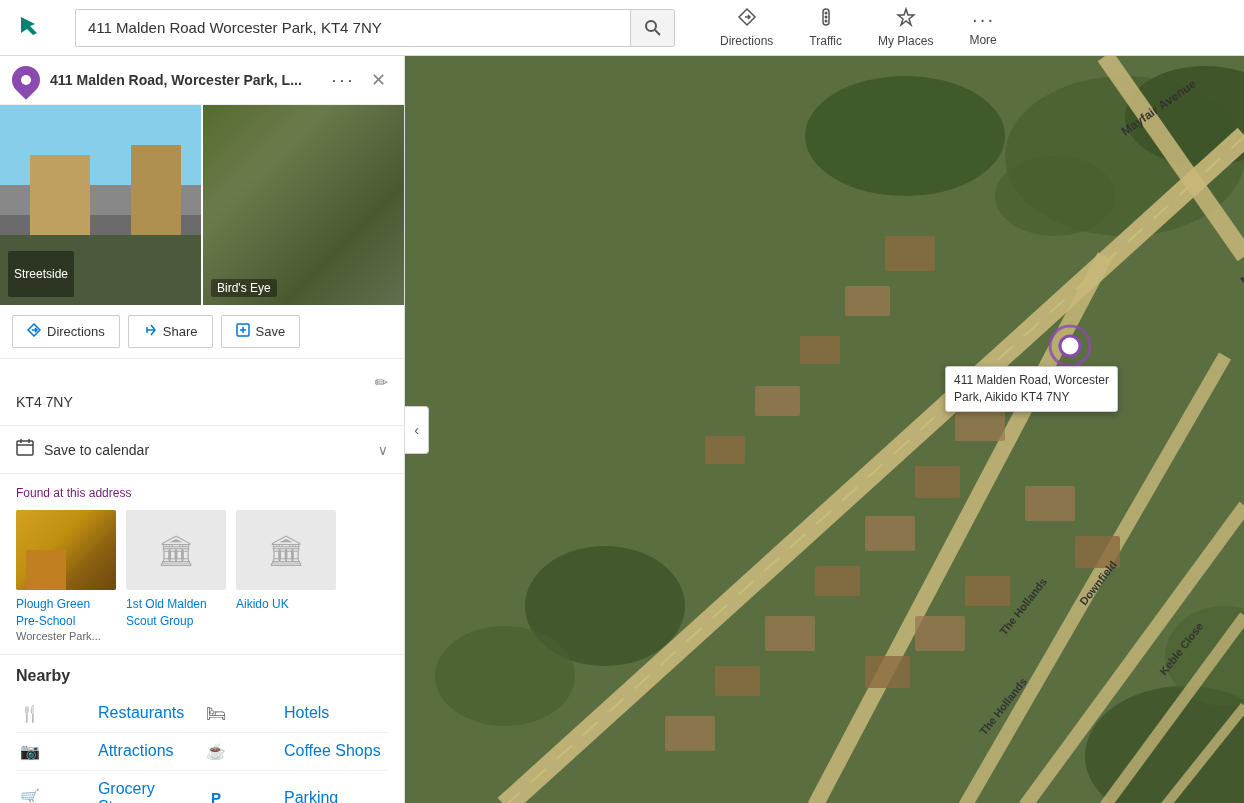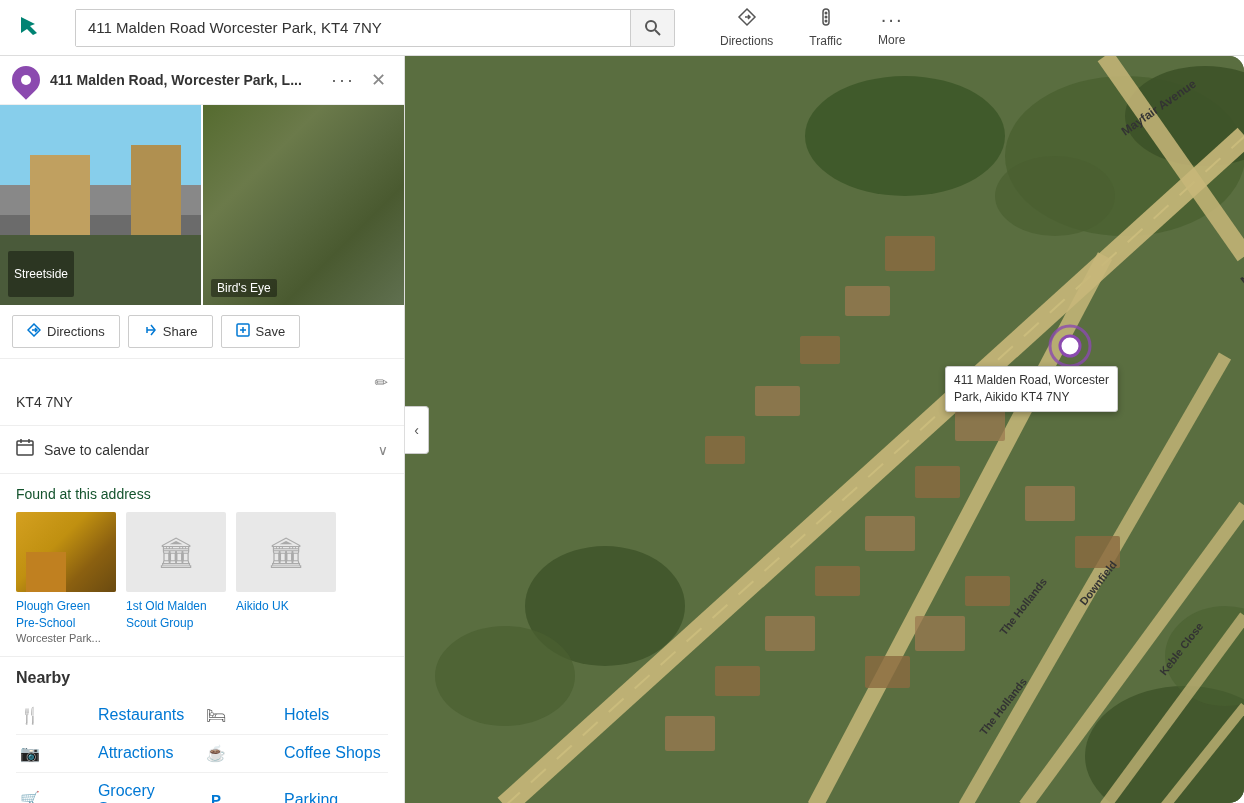--- a/index.html
+++ b/index.html
@@ -76,21 +76,20 @@
       gap: 2px;
       height: 56px;
     }
     .nav-btn .nav-icon { font-size: 18px; color: #555; }
 
     
     #main {
       display: flex;
       flex: 1;
       overflow: hidden;
-      border-radius: 15px;
     }
 
     
     #sidebar {
       width: 405px;
       flex-shrink: 0;
       background: #fff;
       overflow-y: auto;
       border-right: 1px solid #ddd;
       position: relative;
@@ -276,22 +275,22 @@
     #calendar-icon { font-size: 18px; color: #444; margin-right: 10px; }
     #calendar-text { font-size: 14px; color: #333; flex: 1; }
     #calendar-chevron { font-size: 14px; color: #888; }
 
     
     #found-at-section {
       padding: 12px 16px;
       border-bottom: 1px solid #eee;
     }
     #found-at-title {
-      font-size: 14px;
-      color: #14532d;
+      font-size: 12px;
+      color: #701a75;
       margin-bottom: 10px;
     }
     #found-items {
       display: flex;
       gap: 10px;
     }
     .found-item {
       cursor: pointer;
       width: 100px;
     }
@@ -453,20 +452,28 @@
         <svg width="20" height="20" viewBox="0 0 20 20">
           <rect x="7" y="2" width="6" height="16" rx="3" fill="none" stroke="#555" stroke-width="1.5"></rect>
           <circle cx="10" cy="6" r="1.5" fill="#555"></circle>
           <circle cx="10" cy="10" r="1.5" fill="#555"></circle>
           <circle cx="10" cy="14" r="1.5" fill="#555"></circle>
         </svg>
       </span>
       <span>Traffic</span>
     </button>
 
+    <button class="nav-btn">
+      <span class="nav-icon">
+        <svg width="20" height="20" viewBox="0 0 20 20">
+          <polygon points="10,2 12,8 18,8 13,12 15,18 10,14 5,18 7,12 2,8 8,8" fill="none" stroke="#555" stroke-width="1.5"></polygon>
+        </svg>
+      </span>
+      <span>My Places</span>
+    </button>
 
     <button class="nav-btn">
       <span class="nav-icon" style="font-size:20px; letter-spacing:1px;">···</span>
       <span>More</span>
     </button>
   </div>
 </div>
 
 <div id="main">
 

